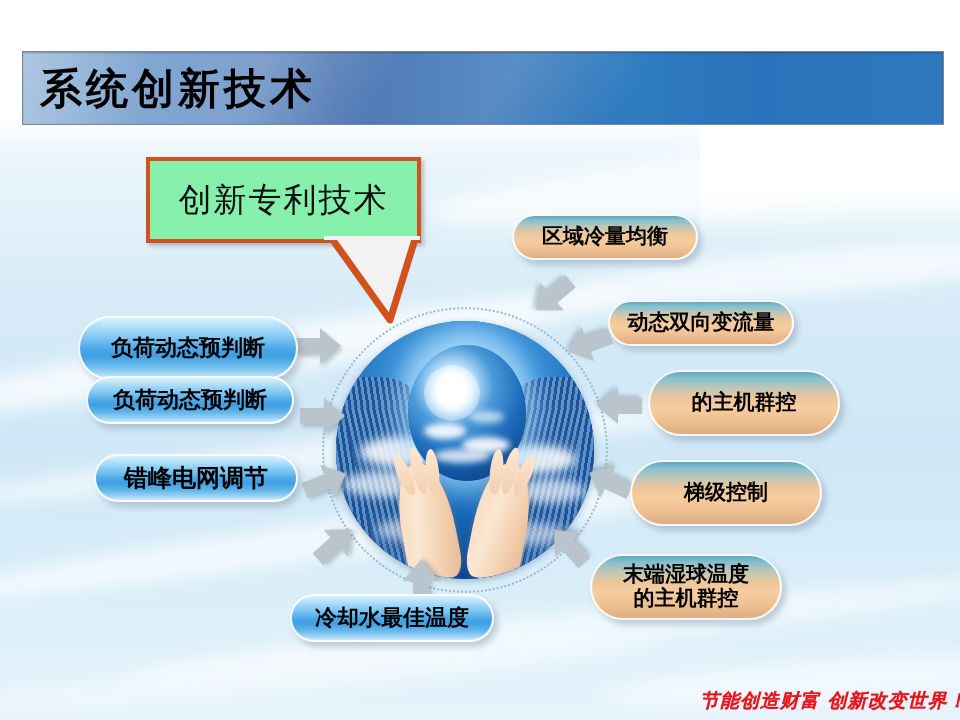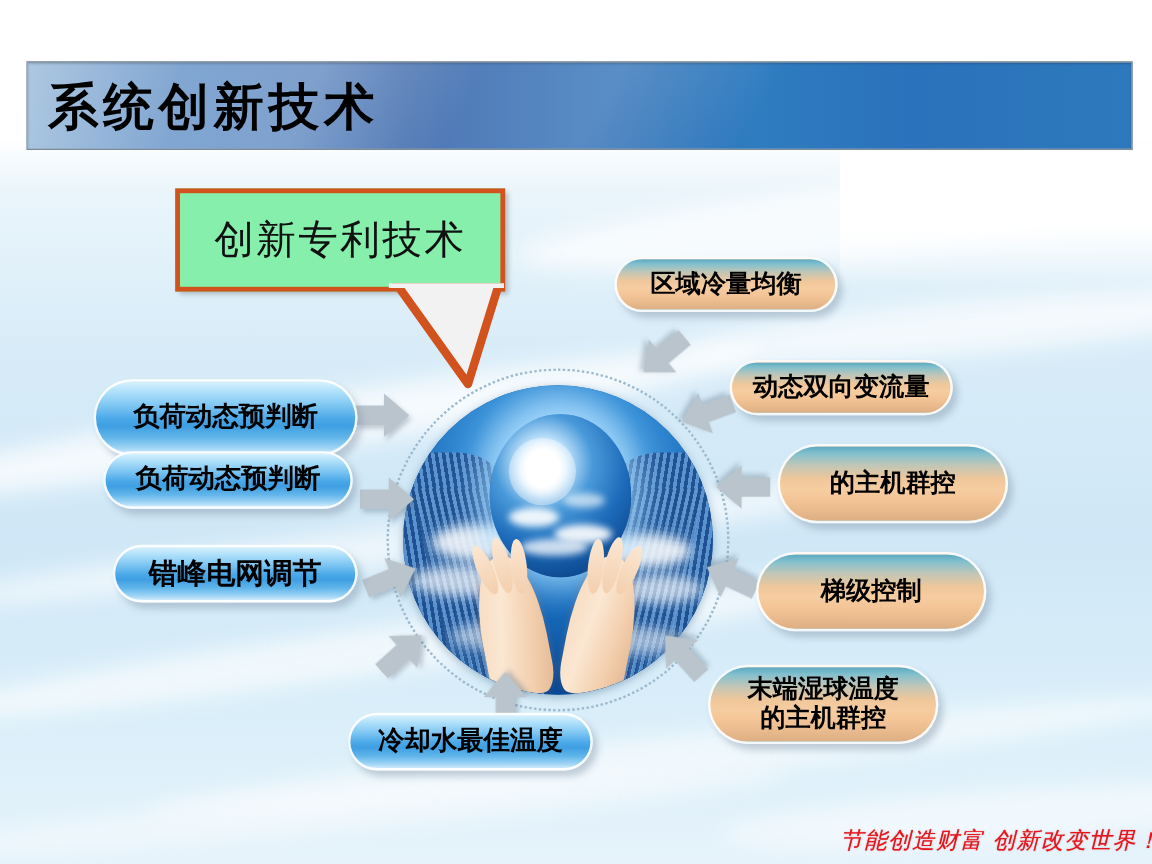--- a/index.html
+++ b/index.html
@@ -129,21 +129,21 @@
   }
   .pill-orange{
     background:
       linear-gradient(to bottom,
         #5ba9c0 0%, #84c0cd 10%, #c2c6b6 26%, #f0c79a 44%, #f6cda0 58%,
         #f3c496 72%, #e9ba8d 86%, #dcae83 100%);
   }
   .pill span{display:block;}
 
   .slogan{position:absolute;left:700px;top:688px;width:250px;height:26px;
-    color:#e8141c;font-size:19px;font-weight:400;font-style:italic;
+    color:#e8141c;font-size:19px;font-weight:700;font-style:italic;
     letter-spacing:1px;text-align:center;white-space:nowrap;
     font-family:"DejaVu Serif","Liberation Serif",serif;
     text-shadow:0 0 1px rgba(200,0,0,.6);}
 </style>
 </head>
 <body>
 
 <div id="slide">
 
   <div class="sky">

